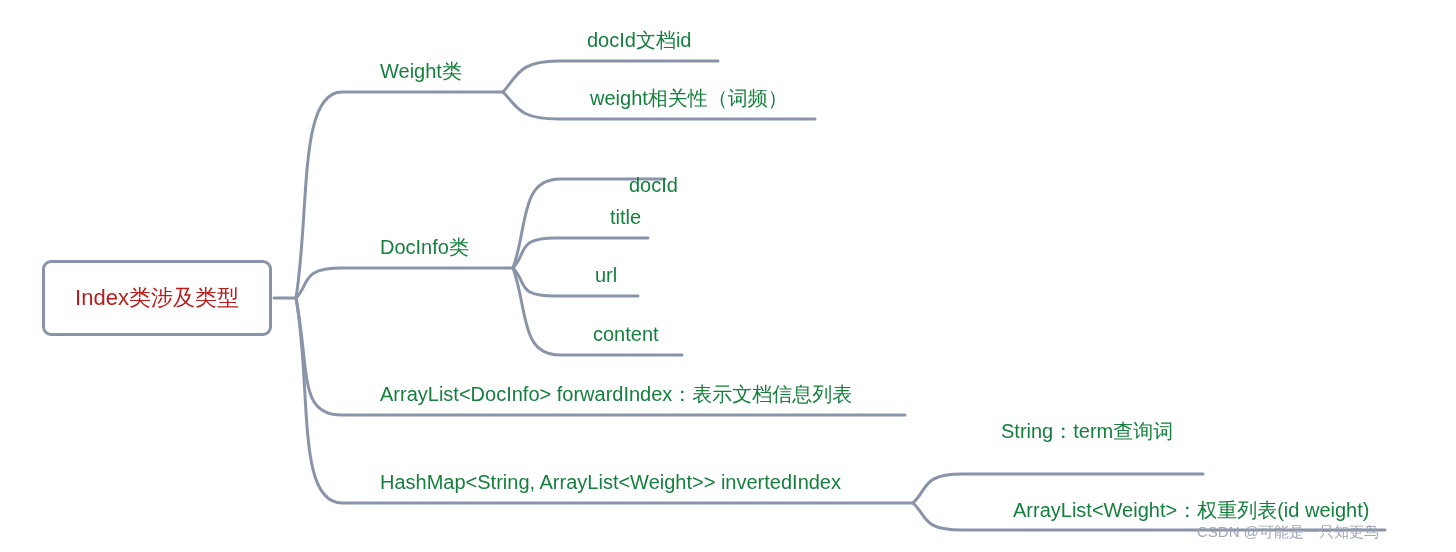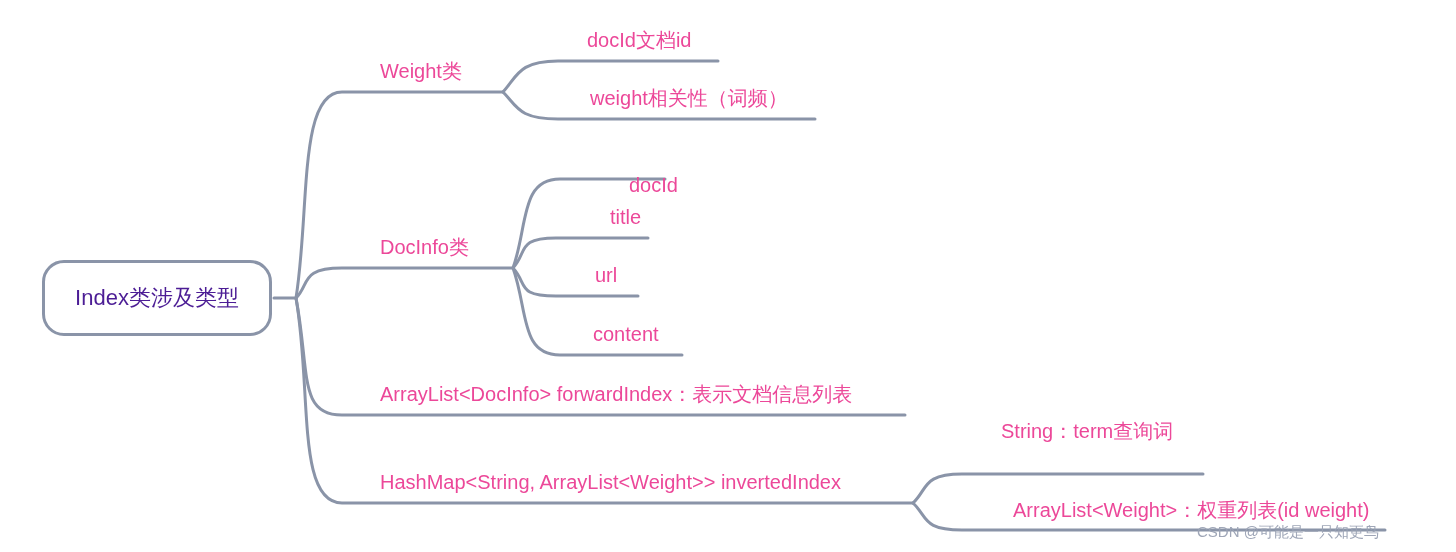--- a/index.html
+++ b/index.html
@@ -23,35 +23,35 @@
     stroke-width: 3;
     stroke-linecap: round;
   }
   .root-node {
     position: absolute;
     left: 42px;
     top: 260px;
     width: 230px;
     height: 76px;
     border: 3px solid #8a94a8;
-    border-radius: 22px;
+    border-radius: 9px;
     background: #ffffff;
     display: flex;
     align-items: center;
     justify-content: center;
     font-size: 22px;
-    color: #4c1d95;
+    color: #b91c1c;
     box-sizing: border-box;
     white-space: nowrap;
   }
   .topic {
     position: absolute;
     font-size: 20px;
     line-height: 26px;
-    color: #ec4899;
+    color: #15803d;
     white-space: nowrap;
   }
   .watermark {
     position: absolute;
     left: 1197px;
     top: 520px;
     font-size: 15px;
     line-height: 24px;
     color: #9aa2b4;
     opacity: 0.95;

